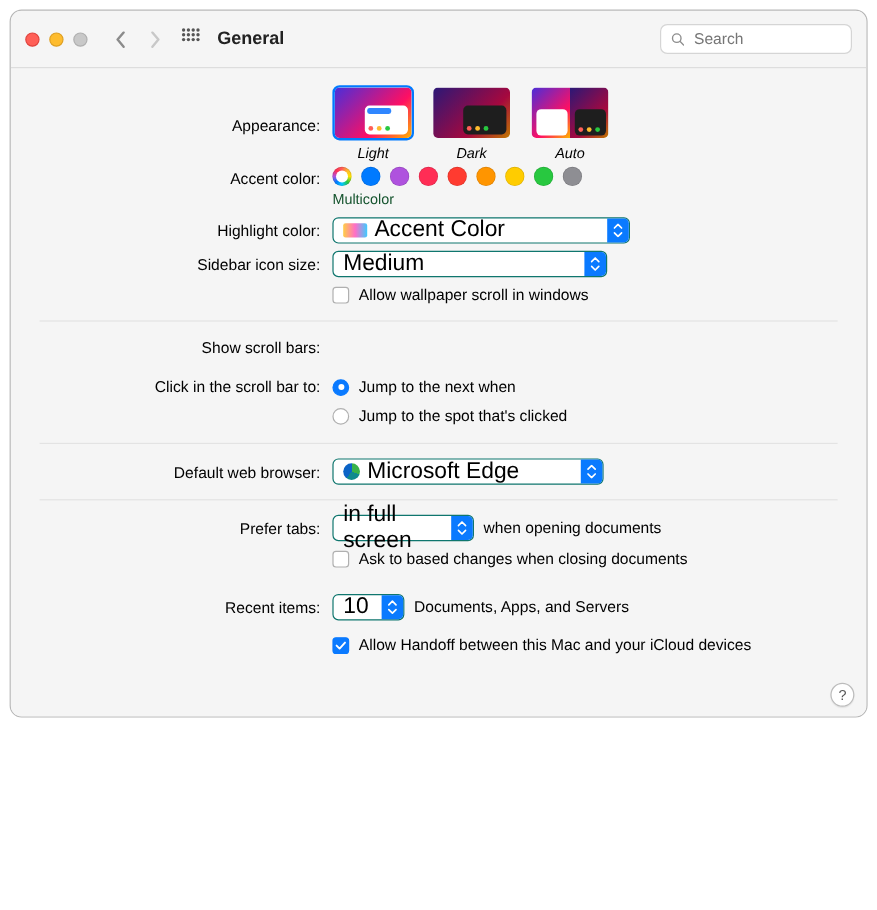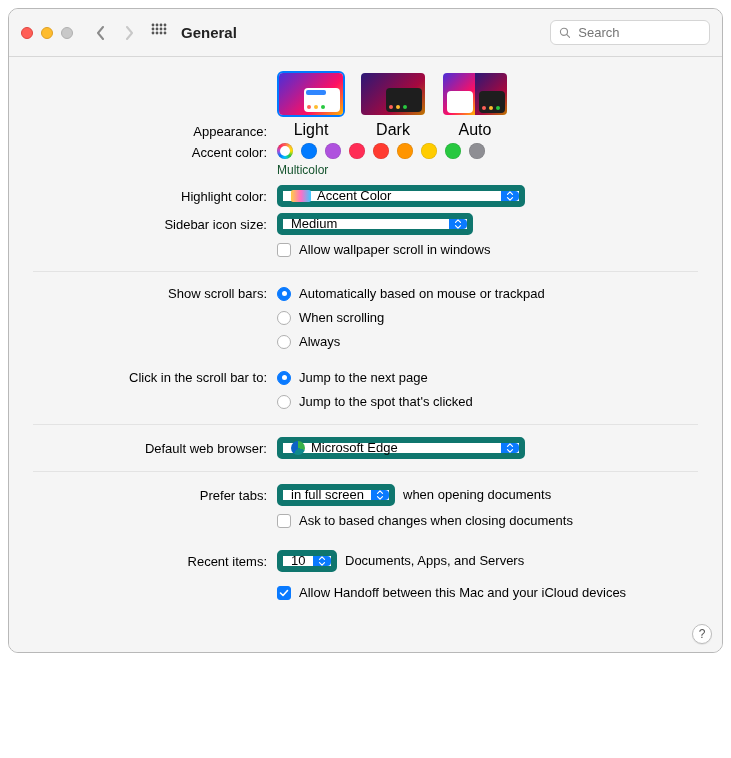--- a/index.html
+++ b/index.html
@@ -56,21 +56,21 @@
     text-align: right;
     padding-right: 10px;
     padding-top: 2px;
     color:#000;
   }
   .field { flex:1; display:flex; flex-direction:column; gap:4px; }
   .inline { flex-direction:row; align-items:center; gap:8px; flex-wrap:wrap; }
   .sub { font-size:11px; color:#6f6f6f; line-height:1.3; }
 
   .appearance-opts { display:flex; gap:14px; }
-  .ap-opt { display:flex; flex-direction:column; align-items:center; gap:4px; font-size:16px; }
+  .ap-opt { display:flex; flex-direction:column; align-items:center; gap:4px; font-size:12px;font-style:italic; }
   .thumb {
     width:68px; height:46px; border-radius:6px; position:relative; overflow:hidden;
     border: 2px solid transparent;
   }
   .thumb.sel { border-color:#007aff; }
   .thumb .bg1 { position:absolute; inset:0; }
   .thumb .winlet { position:absolute; width:36px; height:24px; border-radius:4px; right:3px; bottom:3px; }
   .t-light .bg1 { background: linear-gradient(135deg,#4a2ed9 0%,#ff0f62 65%,#ffb500 100%); }
   .t-light .winlet { background:#fff; }
   .t-light .bar { position:absolute; left:2px; top:2px; width:20px; height:5px; background:#2f86ff; border-radius:2px;}
@@ -84,22 +84,22 @@
   .dots span { width:4px; height:4px; border-radius:50%; }
   .d-r{background:#ff5f57}.d-y{background:#febc2e}.d-g{background:#28c840}
 
   .accent-row { display:flex; gap:8px; align-items:center; }
   .swatch { width:16px; height:16px; border-radius:50%; cursor:pointer; box-shadow: inset 0 0 0 0.5px rgba(0,0,0,0.15); }
   .multicolor { background: conic-gradient(#ff5f57,#febc2e,#ffe100,#28c840,#00c8ff,#007aff,#af52de,#ff2d55,#ff5f57); position:relative; }
   .multicolor::after { content:""; position:absolute; inset:3px; border-radius:50%; background:#fff; }
 
   .select {
     display:inline-flex; align-items:center; justify-content:space-between;
-    background:#fff; border:6px solid #0f766e; border-radius:5px;
-    height:22px; padding:0 0 0 8px; font-size:13px; cursor:pointer;
+    background:#fff; border:1px solid #0f766e; border-radius:5px;
+    height:22px; padding:0 0 0 8px; font-size:19px; cursor:pointer;
     position:relative;
   }
   .select .arrows {
     width:18px; height:100%; background:#0a7aff; border-radius:0 4px 4px 0;
     display:flex; flex-direction:column; align-items:center; justify-content:center;
     color:#fff;
     margin-left:6px;
   }
   .select .arrows svg { display:block; }
   .hl-grad { width:20px; height:12px; margin-right:6px; background: linear-gradient(90deg,#ffcd46,#ff6ec7,#3ecbff); border-radius:2px;}
@@ -181,21 +181,21 @@
       <svg width="13" height="13" viewBox="0 0 16 16">
           <circle cx="7" cy="7" r="5" stroke="#8e8e8e" stroke-width="1.6" fill="none"></circle>
           <line x1="11" y1="11" x2="15" y2="15" stroke="#8e8e8e" stroke-width="1.6" stroke-linecap="round"></line>
         </svg>
       <input placeholder="Search" style="">
     </div>
   </div>
 
   <div class="content">
 
-    <div class="row" style="align-items:flex-end; margin-bottom:4px">
+    <div class="row" style="align-items:center; margin-bottom:4px">
       <div class="label">Appearance:</div>
       <div class="field inline">
         <div class="appearance-opts">
           <div class="ap-opt">
             <div class="thumb t-light sel">
                 <div class="bg1"></div>
                 <div class="winlet">
                   <div class="bar"></div>
                   <div class="dots">
                     <span class="d-r"></span>
@@ -271,21 +271,21 @@
                 <path d="M1 4 L4 1 L7 4 M1 8 L4 11 L7 8" stroke="#fff" stroke-width="1.4" fill="none" stroke-linecap="round" stroke-linejoin="round"></path>
               </svg>
             </span>
         </div>
       </div>
     </div>
 
     <div class="row" style="align-items:center">
       <div class="label">Sidebar icon size:</div>
       <div class="field inline">
-        <div class="select" style="width:196px">
+        <div class="select" style="width:229px">
           <span style="flex:1">Medium</span>
           <span class="arrows">
               <svg width="8" height="12" viewBox="0 0 8 12">
                 <path d="M1 4 L4 1 L7 4 M1 8 L4 11 L7 8" stroke="#fff" stroke-width="1.4" fill="none" stroke-linecap="round" stroke-linejoin="round"></path>
               </svg>
             </span>
         </div>
       </div>
     </div>
 
@@ -296,58 +296,44 @@
           <span class="cb"></span>
           <span>Allow wallpaper scroll in windows</span>
         </label>
       </div>
     </div>
 
     <hr class="sep">
 
     <div class="row">
       <div class="label">Show scroll bars:</div>
-      <div class="field">
-        <label class="radio">
-            <span class="rb on"></span>
-            <span>Automatically based on mouse or trackpad</span>
-          </label>
-        <label class="radio">
-            <span class="rb"></span>
-            <span>When scrolling</span>
-          </label>
-        <label class="radio">
-            <span class="rb"></span>
-            <span>Always</span>
-          </label>
-      </div>
     </div>
 
     <div style="height:10px"></div>
 
     <div class="row">
       <div class="label">Click in the scroll bar to:</div>
       <div class="field">
         <label class="radio">
             <span class="rb on"></span>
-            <span>Jump to the next page</span>
+            <span>Jump to the next when</span>
           </label>
         <label class="radio">
             <span class="rb"></span>
             <span>Jump to the spot that's clicked</span>
           </label>
       </div>
     </div>
 
     <hr class="sep">
 
     <div class="row" style="align-items:center">
       <div class="label">Default web browser:</div>
       <div class="field inline">
-        <div class="select" style="width:248px">
+        <div class="select" style="width:226px">
           <span class="edge-ico"></span>
           <span style="flex:1">Microsoft Edge</span>
           <span class="arrows">
               <svg width="8" height="12" viewBox="0 0 8 12">
                 <path d="M1 4 L4 1 L7 4 M1 8 L4 11 L7 8" stroke="#fff" stroke-width="1.4" fill="none" stroke-linecap="round" stroke-linejoin="round"></path>
               </svg>
             </span>
         </div>
       </div>
     </div>

